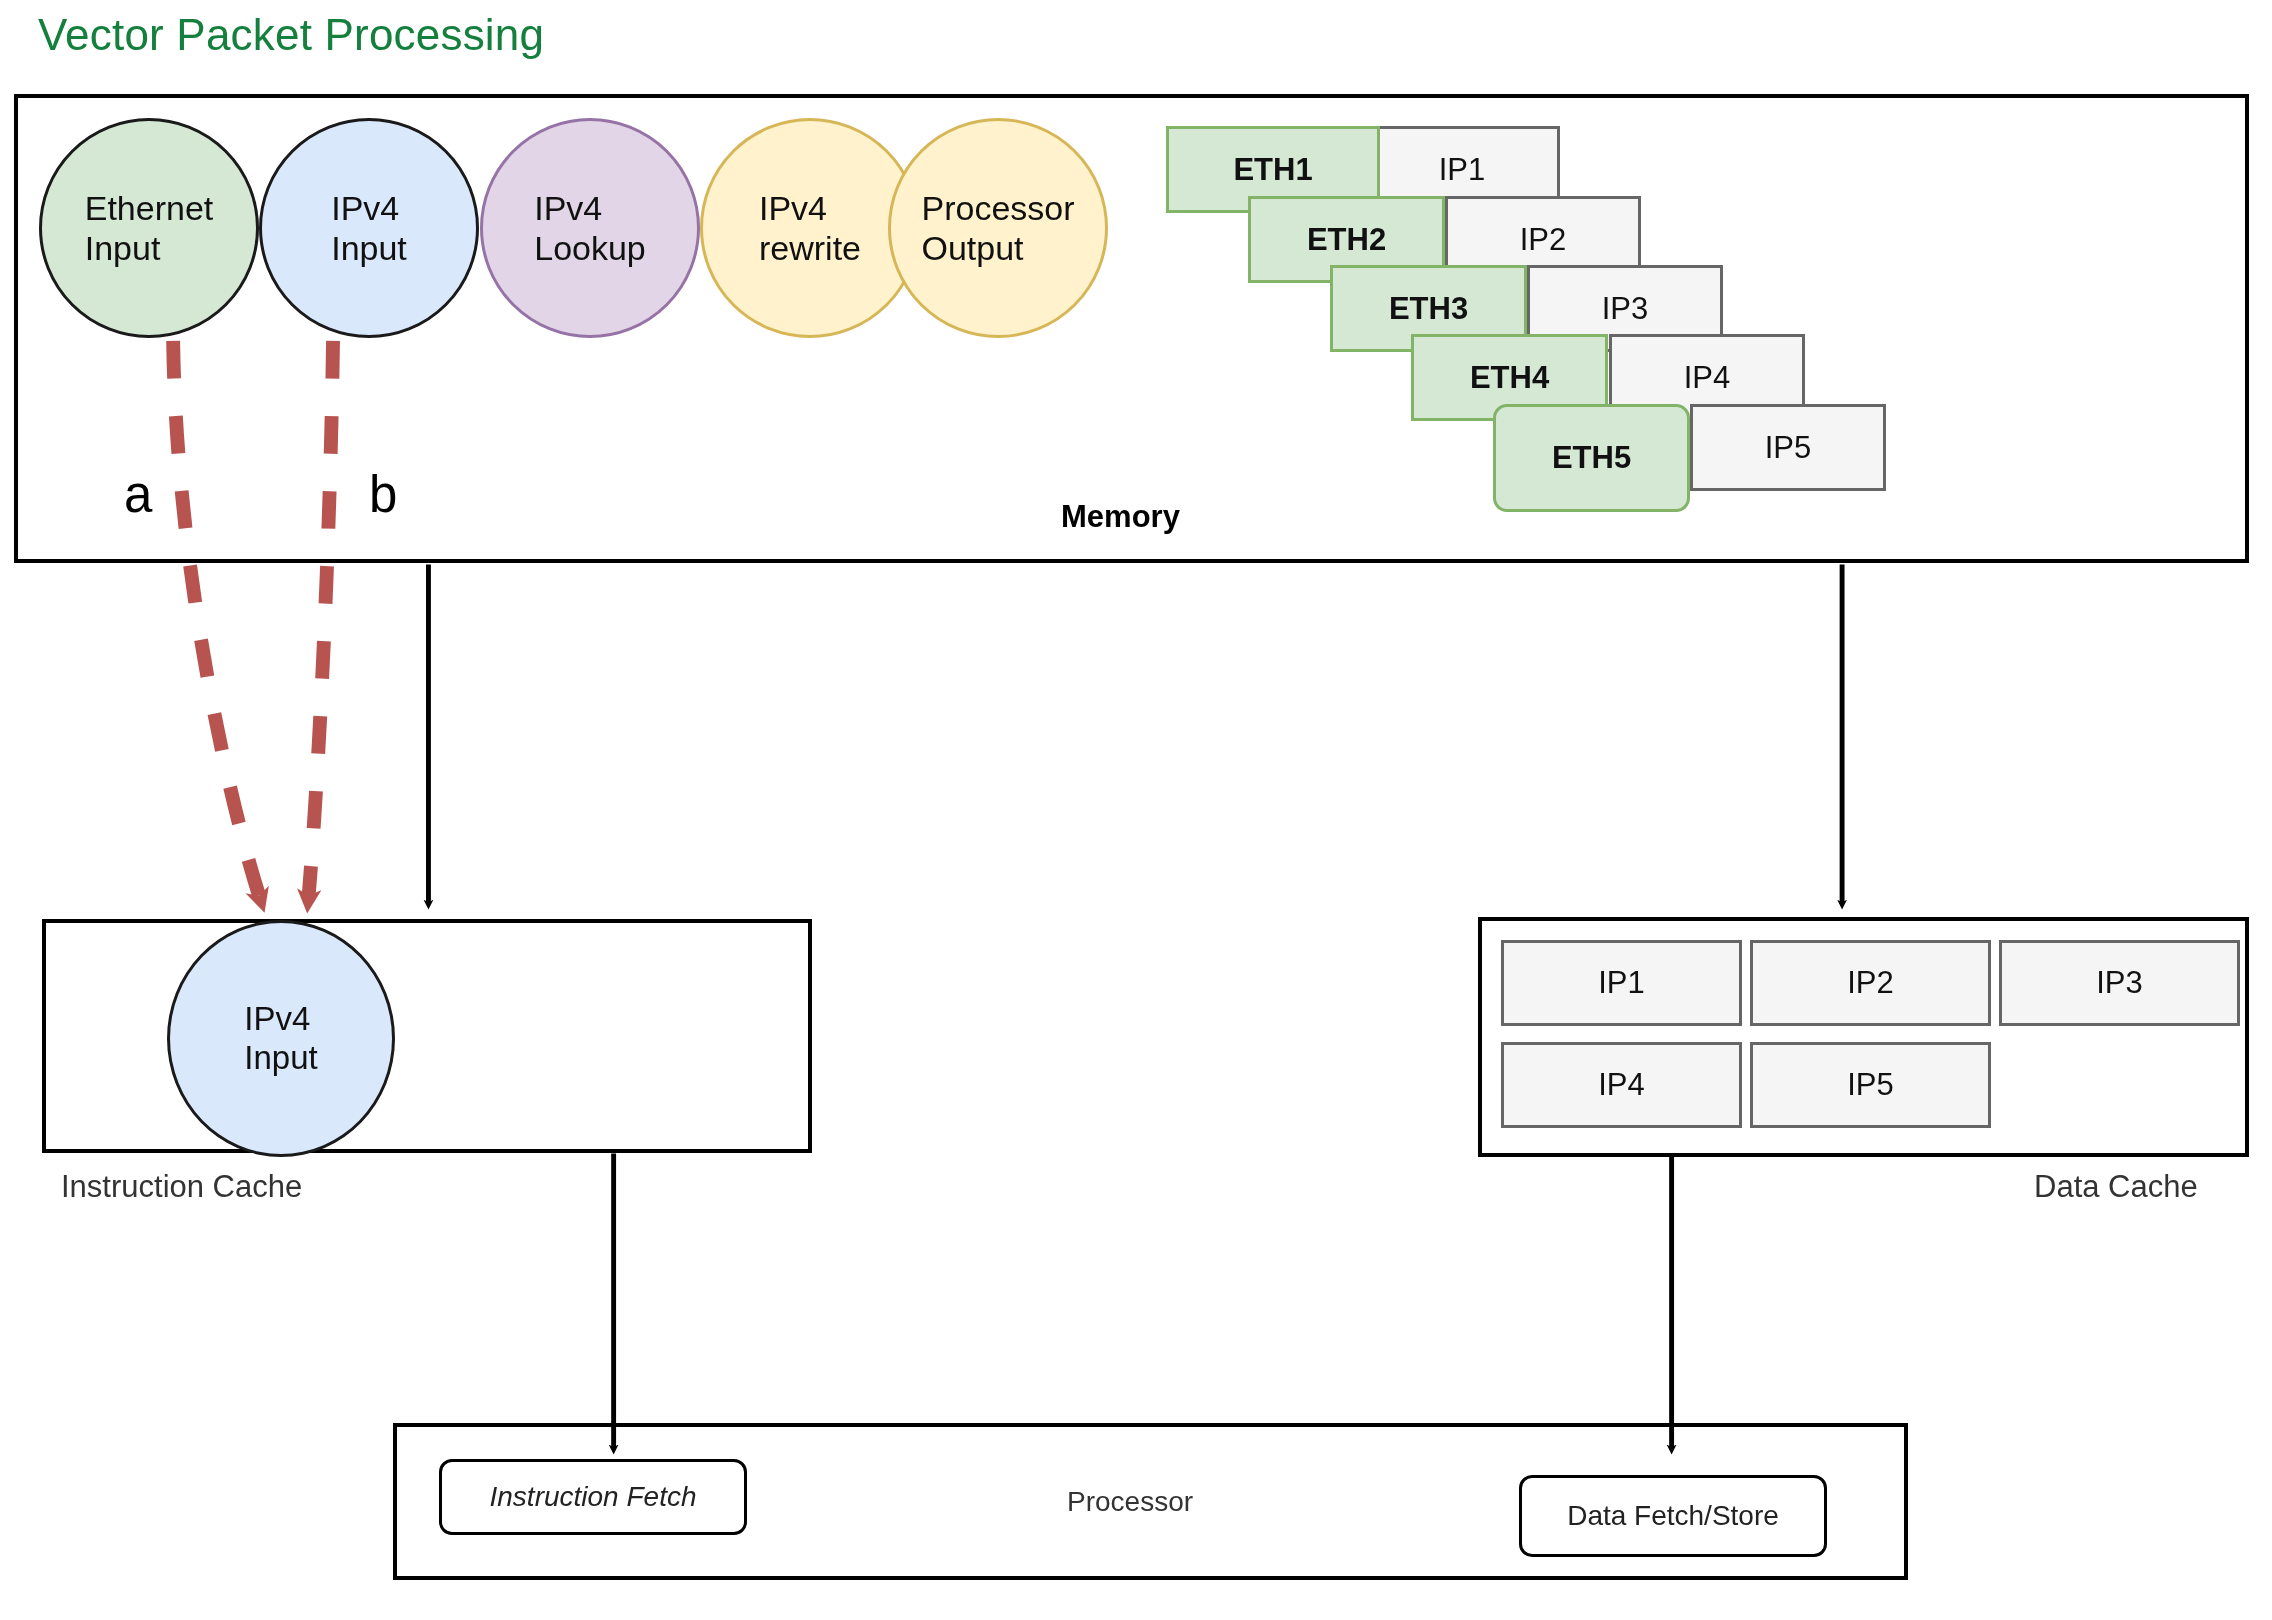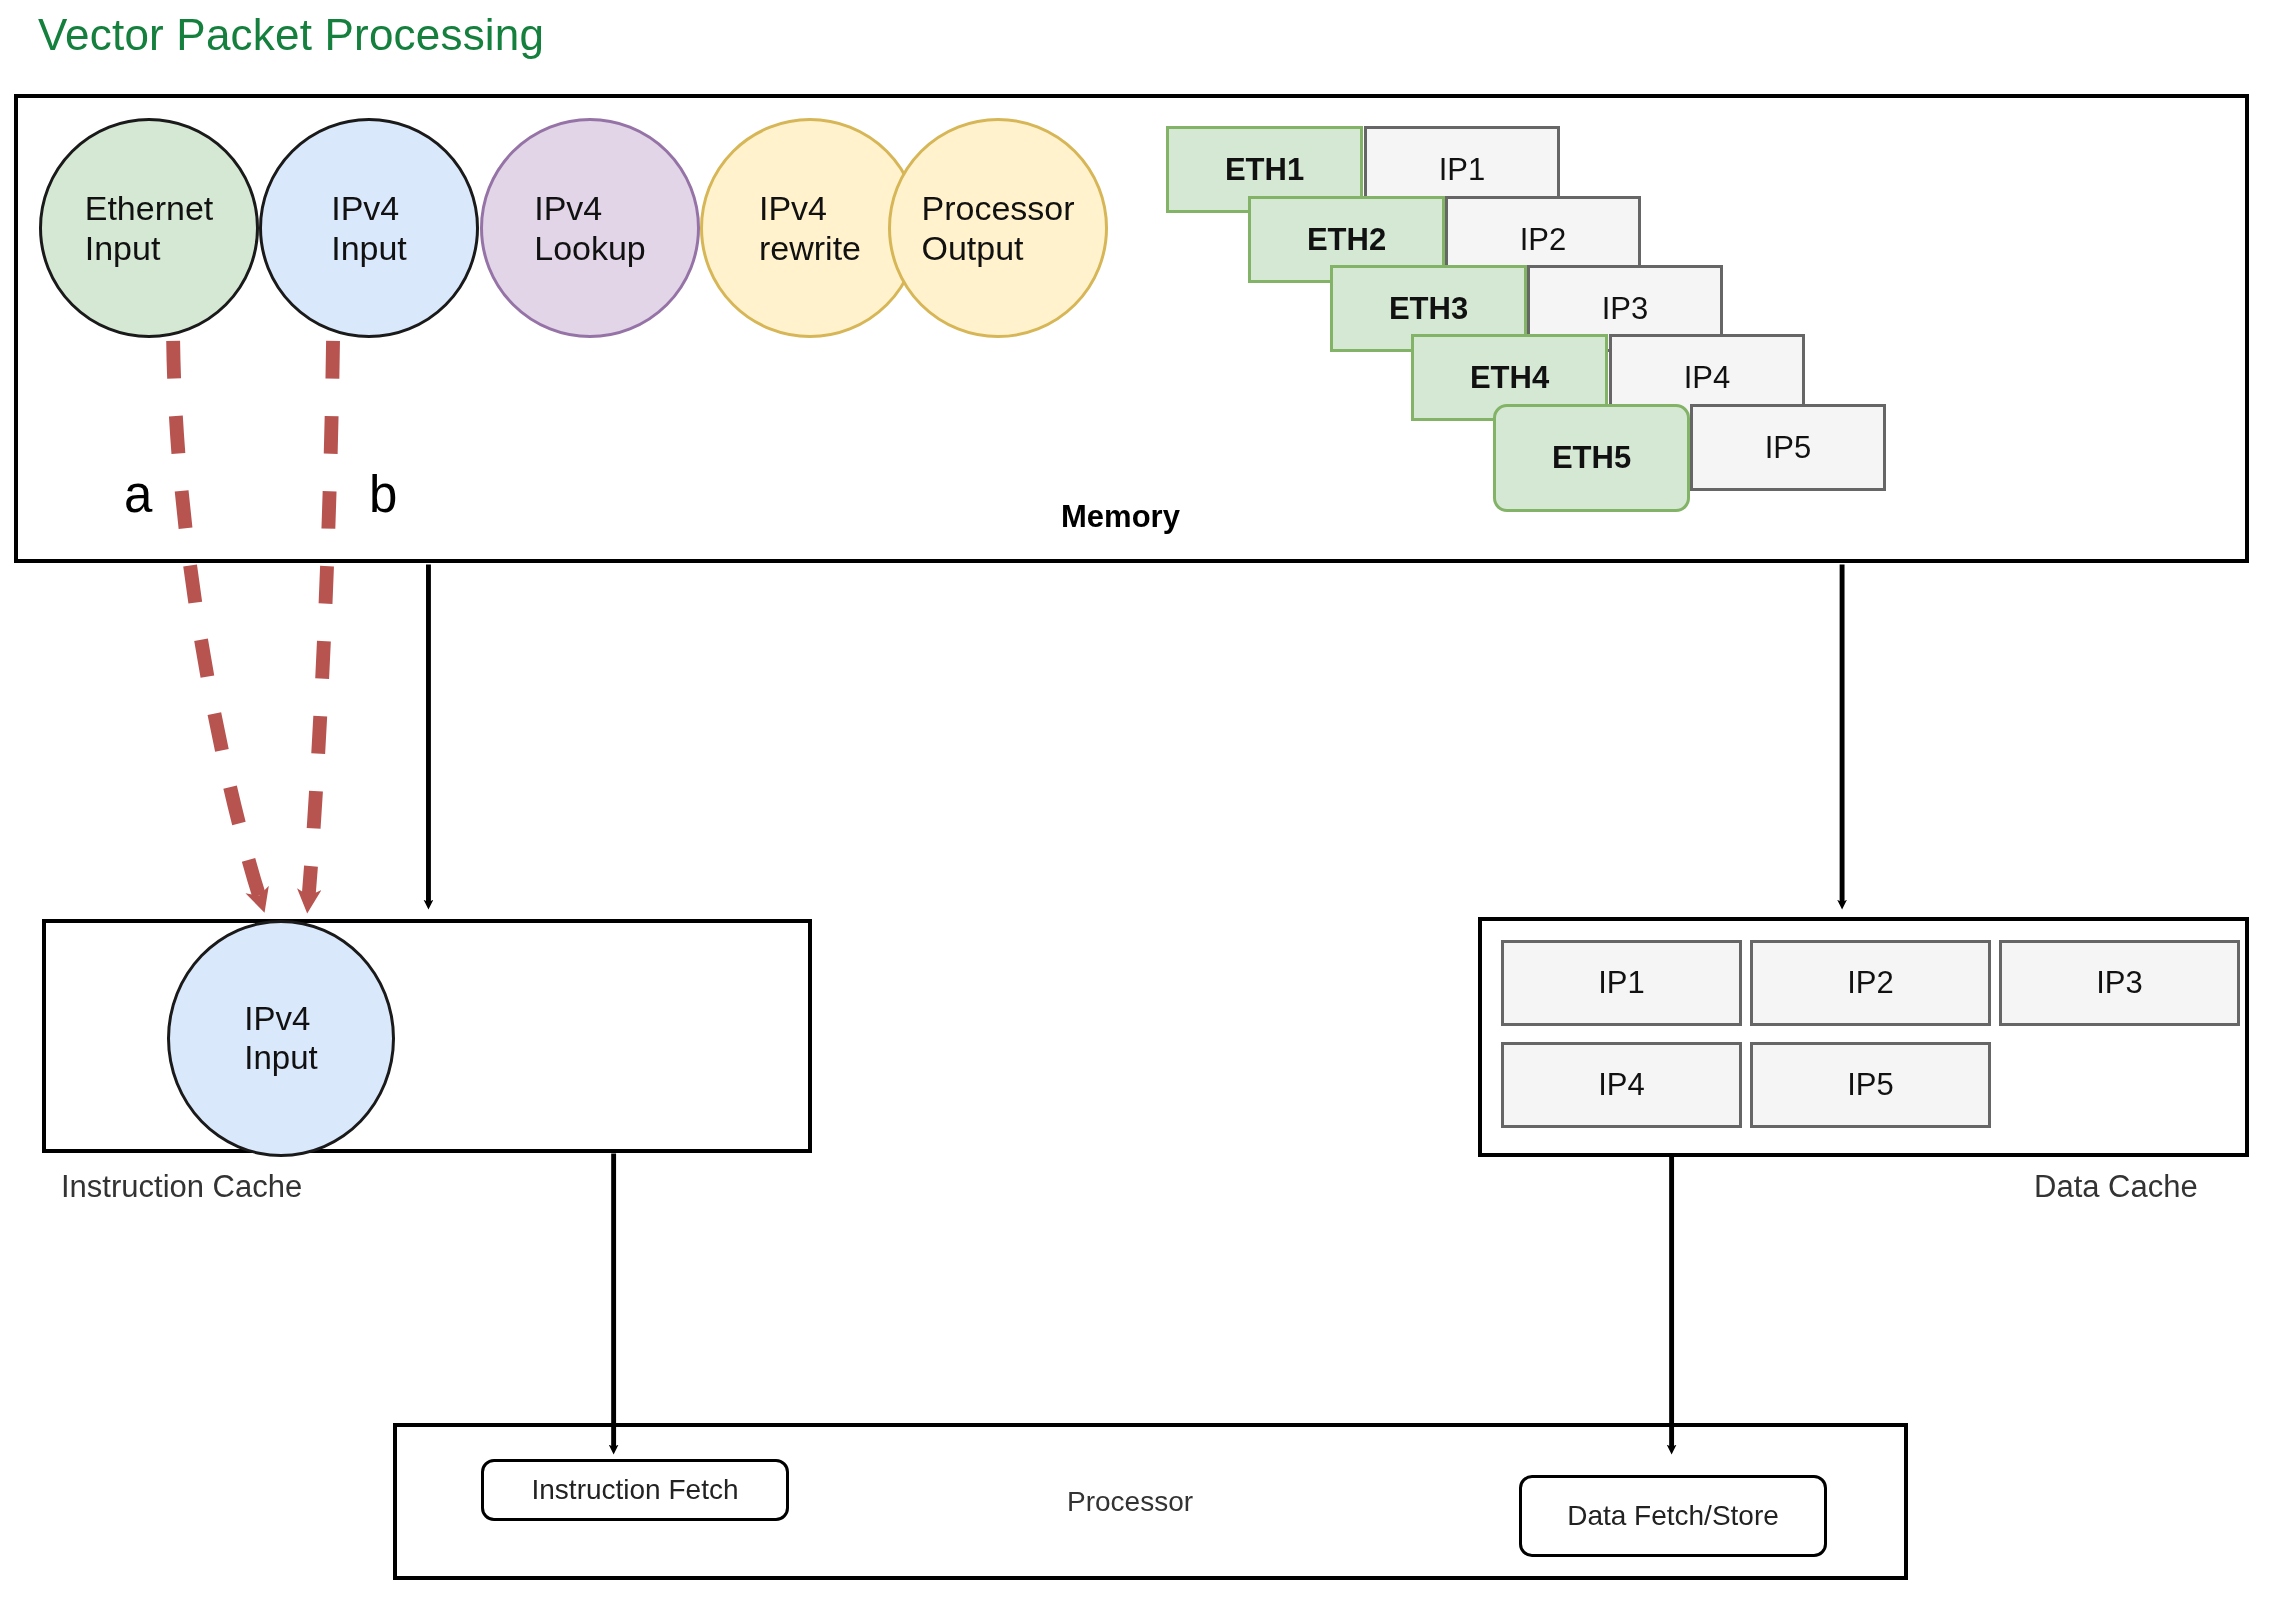--- a/index.html
+++ b/index.html
@@ -187,21 +187,21 @@
     </div>
   </div>
 
   <div class="node" style="left:888px; top:118px; width:220px; height:220px; background:#fff2cc; border:3.3px solid #d6b656;">
     <div>
       <span>Processor</span>
       <span>Output</span>
     </div>
   </div>
 
-  <div class="pkt-eth" style="left:1166px; top:126px; width:197px; height:87px;">ETH1</div>
+  <div class="pkt-eth" style="left:1166px; top:126px; width:214px; height:87px;">ETH1</div>
   <div class="pkt-ip" style="left:1364px; top:126px; width:196px; height:87px;">IP1</div>
 
   <div class="pkt-eth" style="left:1248px; top:196px; width:197px; height:87px;">ETH2</div>
   <div class="pkt-ip" style="left:1445px; top:196px; width:196px; height:87px;">IP2</div>
 
   <div class="pkt-eth" style="left:1330px; top:265px; width:197px; height:87px;">ETH3</div>
   <div class="pkt-ip" style="left:1527px; top:265px; width:196px; height:87px;">IP3</div>
 
   <div class="pkt-eth" style="left:1411px; top:334px; width:197px; height:87px;">ETH4</div>
   <div class="pkt-ip" style="left:1609px; top:334px; width:196px; height:87px;">IP4</div>
@@ -228,21 +228,21 @@
   <div class="dc-cell" style="left:1501px; top:940px; width:241px; height:86px;">IP1</div>
   <div class="dc-cell" style="left:1750px; top:940px; width:241px; height:86px;">IP2</div>
   <div class="dc-cell" style="left:1999px; top:940px; width:241px; height:86px;">IP3</div>
   <div class="dc-cell" style="left:1501px; top:1042px; width:241px; height:86px;">IP4</div>
   <div class="dc-cell" style="left:1750px; top:1042px; width:241px; height:86px;">IP5</div>
 
   <div class="cache-label" style="left:2034px; top:1169px;">Data Cache</div>
 
   <div class="outline-box" style="left:393px; top:1423px; width:1515px; height:157px;"></div>
 
-  <div class="proc-box" style="left:481px; top:1459px; width:308px; height:62px;">Instruction Fetch</div>
+  <div class="proc-box" style="left:439px; top:1459px; width:308px; height:76px;font-style:italic;">Instruction Fetch</div>
 
   <div class="proc-box" style="left:1519px; top:1459px; width:308px; height:82px;margin-top:16px;">Data Fetch/Store</div>
 
   <div class="proc-label" style="left:1067px; top:1486px;">Processor</div>
 
   <svg class="overlay" viewBox="0 0 2786 1986" xmlns="http://www.w3.org/2000/svg">
     <defs>
       <marker id="arrowBlack" markerWidth="14" markerHeight="14" refX="5" refY="6" orient="auto" markerUnits="userSpaceOnUse">
         <path d="M0,0 L12,6 L0,12 L3,6 Z" fill="#000000"></path>
       </marker>

